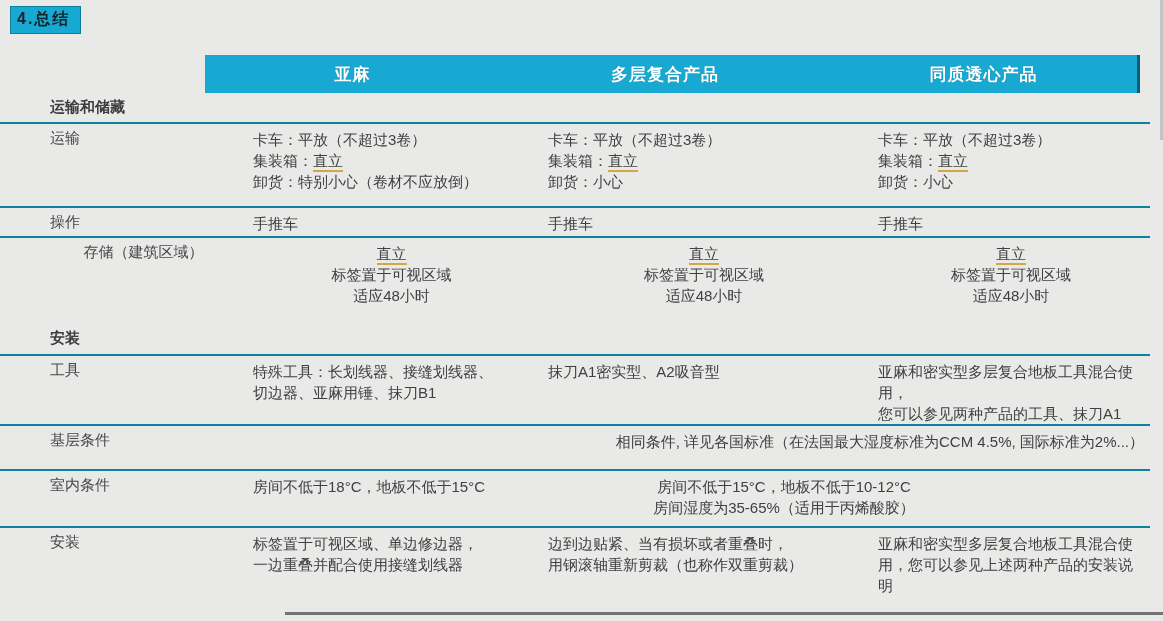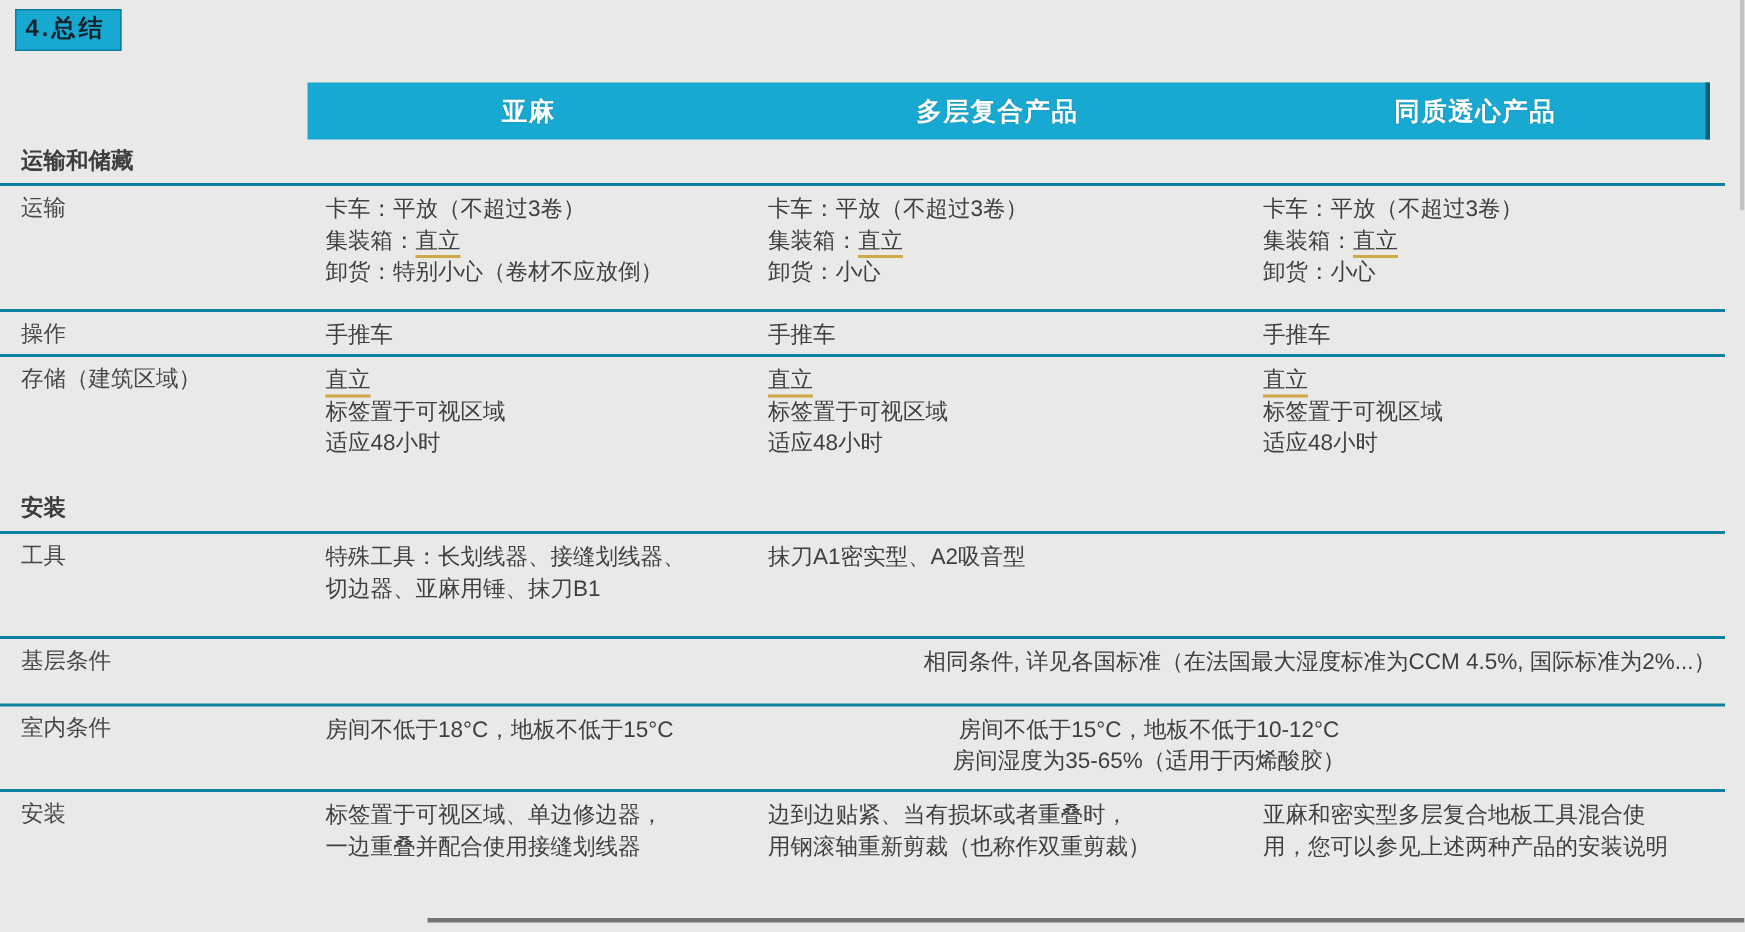--- a/index.html
+++ b/index.html
@@ -36,20 +36,21 @@
   }
   .table-header .hcell{
     text-align:center;color:#ffffff;font-weight:bold;font-size:17px;
     text-shadow:0 0 1px rgba(0,60,80,.4);
     letter-spacing:1px;
   }
   .row{
     display:grid;grid-template-columns:205px 295px 330px 1fr;
     border-top:2px solid var(--line);
     width:1150px;
+    padding-left:36px;
   }
   .row.section{border-top:none;}
   .row .rlabel{
     padding:5px 4px 0 14px;font-size:15px;color:#47484a;
   }
   .row.section .rlabel{
     font-weight:bold;color:#3c3d3f;font-size:15px;
     align-self:end;padding-bottom:6px;
   }
   .cell{
@@ -106,21 +107,21 @@
         <div class="cell">
           <div class="line">手推车</div>
         </div>
         <div class="cell">
           <div class="line">手推车</div>
         </div>
         <div class="cell">
           <div class="line">手推车</div>
         </div>
       </div>
-      <div class="row" style="height: 72px;">
+      <div class="row" style="height: 72px; text-align: center;">
         <div class="rlabel">存储（建筑区域）</div>
         <div class="cell">
           <div class="line"><span class="u">直立</span></div>
           <div class="line">标签置于可视区域</div>
           <div class="line">适应48小时</div>
         </div>
         <div class="cell">
           <div class="line"><span class="u">直立</span></div>
           <div class="line">标签置于可视区域</div>
           <div class="line">适应48小时</div>
@@ -135,20 +136,24 @@
         <div class="rlabel">安装</div>
       </div>
       <div class="row" style="height: 70px;">
         <div class="rlabel">工具</div>
         <div class="cell">
           <div class="line">特殊工具：长划线器、接缝划线器、</div>
           <div class="line">切边器、亚麻用锤、抹刀B1</div>
         </div>
         <div class="cell">
           <div class="line">抹刀A1密实型、A2吸音型</div>
+        </div>
+        <div class="cell">
+          <div class="line">亚麻和密实型多层复合地板工具混合使用，</div>
+          <div class="line">您可以参见两种产品的工具、抹刀A1</div>
         </div>
       </div>
       <div class="row" style="height: 45px;">
         <div class="rlabel">基层条件</div>
         <div class="cell span">
           <div class="line">相同条件, 详见各国标准（在法国最大湿度标准为CCM 4.5%, 国际标准为2%...）</div>
         </div>
       </div>
       <div class="row" style="height: 57px;">
         <div class="rlabel">室内条件</div>

